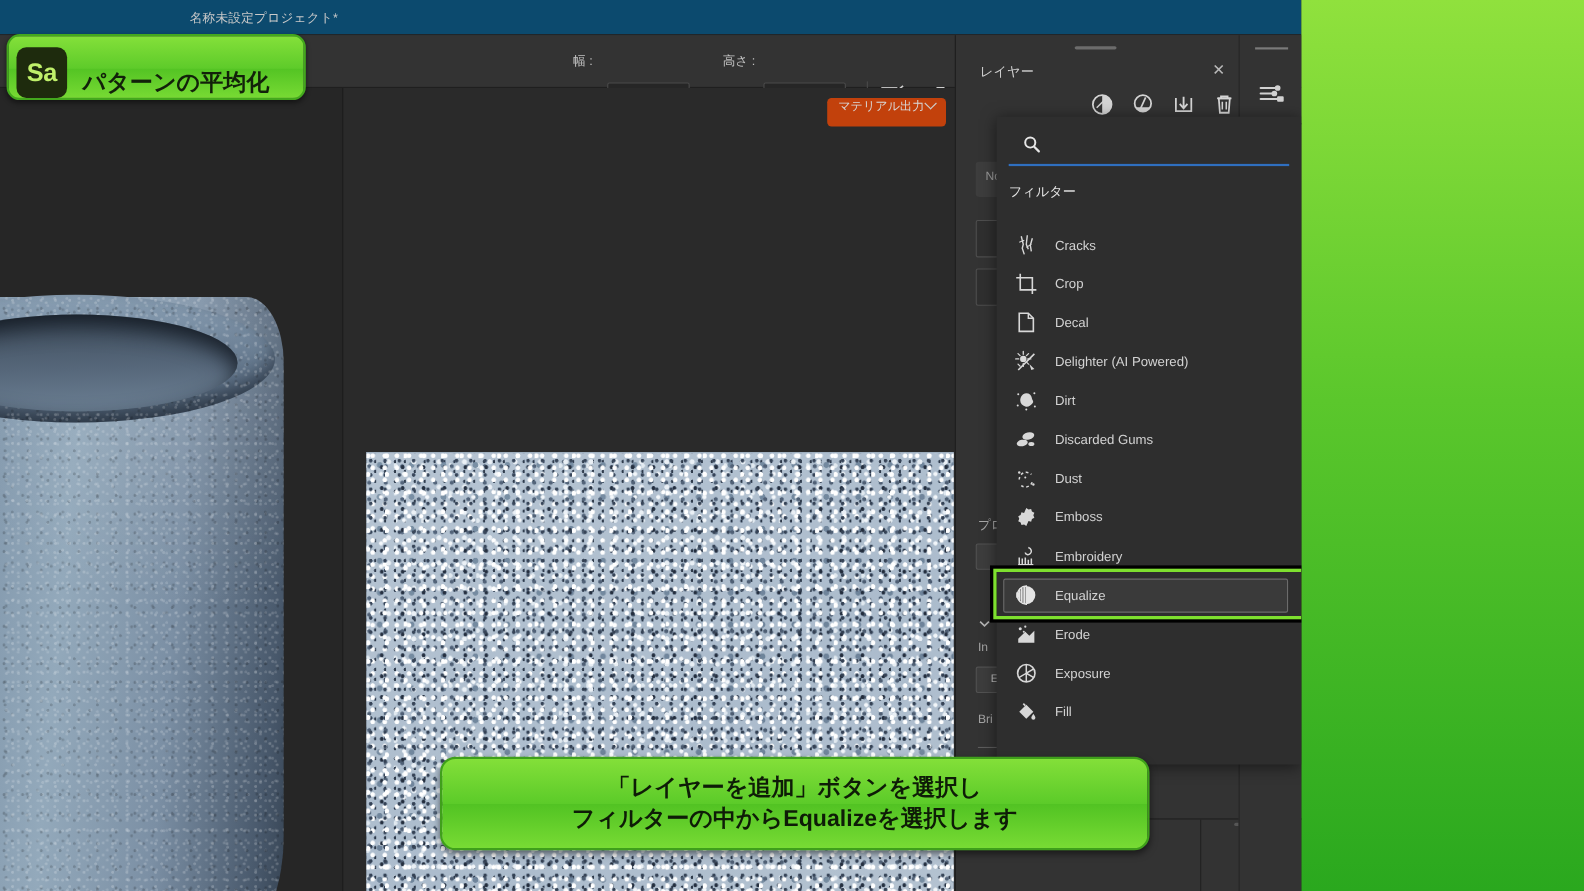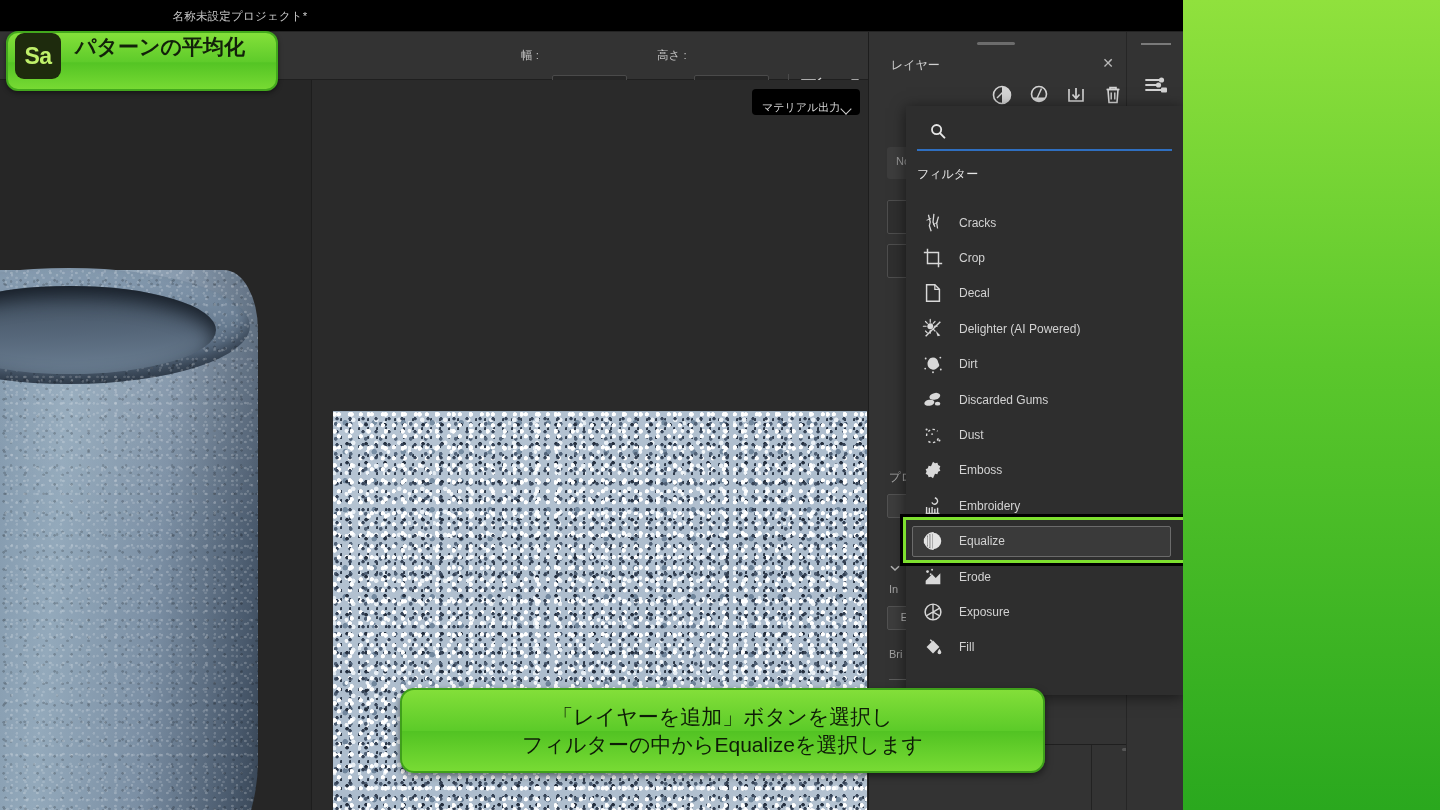--- a/index.html
+++ b/index.html
@@ -20,21 +20,21 @@
     position: absolute; left: 0; top: 0;
     width: 1183px; height: 810px;
     background: #2b2b2b;
     overflow: hidden;
   }
 
   
   .titlebar {
     position: absolute; left: 0; top: 0;
     width: 1183px; height: 32px;
-    background: #000000;
+    background: #0c4a6e;
     border-bottom: 1px solid #232323;
   }
   .titlebar-text {
     position: absolute; left: 0; top: 9px; width: 480px;
     text-align: center;
     font-size: 11.5px; color: #c9c9c9;
     letter-spacing: .2px;
     white-space: nowrap;
   }
 
@@ -142,24 +142,24 @@
       radial-gradient(circle at 17% 88%, rgba(255,255,255,.35) 0 1px, transparent 1.6px),
       radial-gradient(circle at 70% 50%, rgba(0,0,0,.35) 0 1px, transparent 1.6px);
     background-size: 13px 13px, 17px 17px, 11px 11px, 19px 19px, 15px 15px, 21px 21px, 9px 9px, 23px 23px;
   }
 
   
   .mat-out {
     position: absolute;
     left: 752px; top: 89px;
     width: 108px; height: 26px;
-    background: #000000;
+    background: #c2410c;
     border-radius: 4px;
-    display: flex; align-items: flex-end;
-    padding: 0 8px 0 10px;
+    display: flex; align-items: flex-start;
+    padding: 0 8px 16px 10px;
     z-index: 4;
   }
   .mat-out .val { flex: 1; font-size: 11px; color: #d9d9d9; white-space: nowrap; }
 
   
   .tex-tile {
     position: absolute;
     left: 333px; top: 331px;
     width: 534px; height: 479px;
     border-top: 1px solid #9fb0c0;
@@ -344,21 +344,21 @@
   }
 
   
   .badge {
     position: absolute; left: 6px; top: 31px;
     width: 272px; height: 60px;
     border-radius: 12px;
     background: linear-gradient(180deg, #84e03a 0%, #5ecb2a 52%, #54c424 53%, #77da33 100%);
     border: 2px solid #43a81d;
     box-shadow: 0 2px 5px rgba(0,0,0,.45);
-    display: flex; align-items: flex-start;
+    display: flex; align-items: flex-end;
     z-index: 40;
   }
   .badge-logo {
     width: 46px; height: 46px; margin-left: 7px; flex: none;
     background: #1e2b0d;
     border-radius: 9px;
     display: flex; align-items: center; justify-content: center;
     font-size: 23px; font-weight: bold; color: #bff06a;
     letter-spacing: -.5px;
   }
@@ -373,21 +373,21 @@
     width: 645px; height: 85px;
     border-radius: 14px;
     background: linear-gradient(180deg, #83df39 0%, #5ccb29 50%, #52c323 51%, #78db34 100%);
     border: 2px solid #3f9f1b;
     box-shadow: 0 3px 7px rgba(0,0,0,.5);
     display: flex; flex-direction: column;
     align-items: center; justify-content: center;
     z-index: 40;
   }
   .callout-line {
-    font-size: 21px; font-weight: normal; color: #0e1c07;
+    font-size: 21px; font-weight: bold; color: #0e1c07;
     line-height: 1.32; white-space: nowrap;
   }
 </style>
 </head>
 <body>
 
 <div id="root">
 
   <div class="app-window">
 

